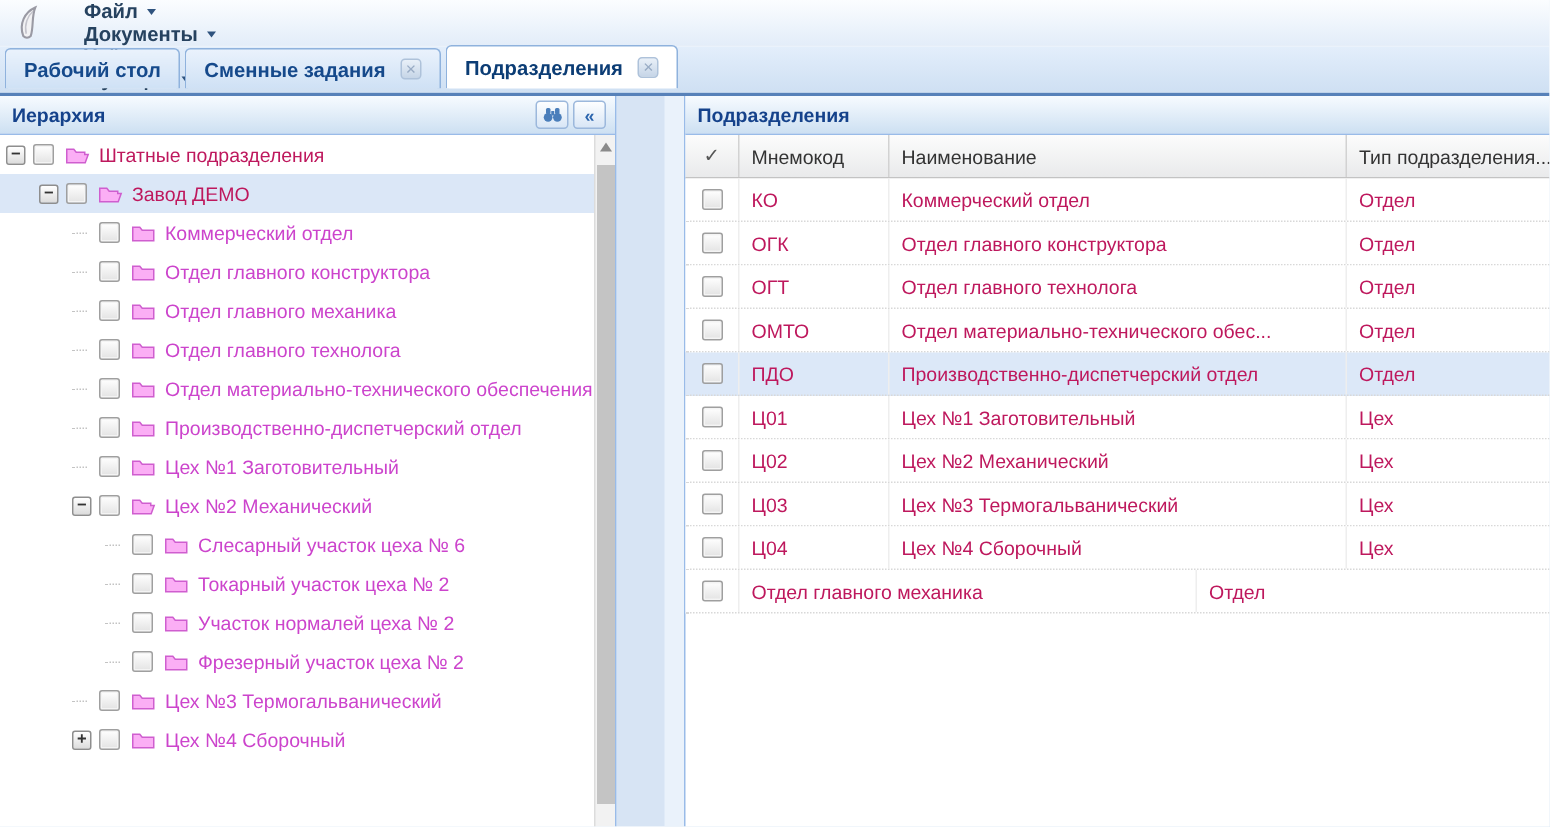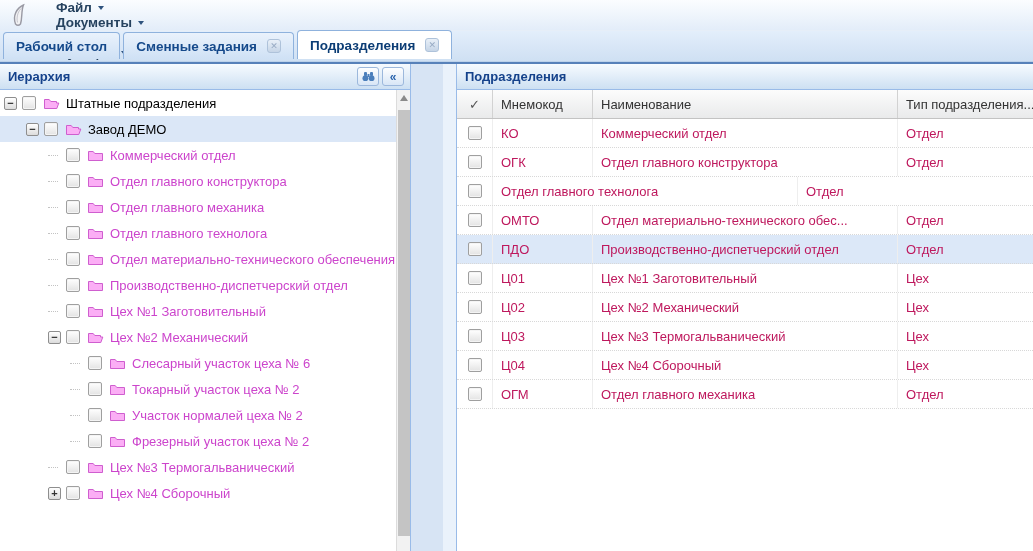--- a/index.html
+++ b/index.html
@@ -57,21 +57,21 @@
   .dash { width:10px; border-top:1px dotted #c3c3c3; }
   .toggler { width:13px; height:13px; border:1px solid #8e8e8e; border-radius:2px;
     background:linear-gradient(#ffffff,#dcdcdc); color:#333; font-size:11px;
     line-height:11px; text-align:center; font-weight:bold; }
   .cb { width:14px; height:14px; border:1px solid #9f9f9f; border-radius:2px;
     background:linear-gradient(#ffffff,#e3e3e3);
     box-shadow:inset 0 0 0 1px #f4f4f4; flex:0 0 auto; }
   .tree-row .cb { margin-right:7px; }
   .tree-row svg { flex:0 0 auto; margin-right:6px; }
   .tree-label { font-size:13px; color:#cc44cc; }
-  .tree-label.dark { color:#000000; }
+  .tree-label.dark { color:#be185d; }
 
   .vscroll { position:absolute; top:26px; bottom:0; right:0; width:14px;
     background:#f2f2f2; border-left:1px solid #dcdcdc; }
   .vscroll .arrow-up { position:absolute; top:5px; left:3px; width:0; height:0;
     border-left:4px solid transparent; border-right:4px solid transparent;
     border-bottom:6px solid #8a8a8a; }
   .vscroll .thumb { position:absolute; top:20px; left:1px; width:12px;
     height:426px; background:#c4c4c4; }
 
   
@@ -380,20 +380,21 @@
             <span class="cb"></span>
           </div>
           <div class="gr-cell col-code">ОГК</div>
           <div class="gr-cell col-name">Отдел главного конструктора</div>
           <div class="gr-cell col-type">Отдел</div>
         </div>
         <div class="grid-row">
           <div class="gr-cell gr-check">
             <span class="cb"></span>
           </div>
+          <div class="gr-cell col-code">ОГТ</div>
           <div class="gr-cell col-name">Отдел главного технолога</div>
           <div class="gr-cell col-type">Отдел</div>
         </div>
         <div class="grid-row">
           <div class="gr-cell gr-check">
             <span class="cb"></span>
           </div>
           <div class="gr-cell col-code">ОМТО</div>
           <div class="gr-cell col-name">Отдел материально-технического обес...</div>
           <div class="gr-cell col-type">Отдел</div>
@@ -435,19 +436,18 @@
             <span class="cb"></span>
           </div>
           <div class="gr-cell col-code">Ц04</div>
           <div class="gr-cell col-name">Цех №4 Сборочный</div>
           <div class="gr-cell col-type">Цех</div>
         </div>
         <div class="grid-row">
           <div class="gr-cell gr-check">
             <span class="cb"></span>
           </div>
-          <div class="gr-cell col-code">ОГМ</div>
           <div class="gr-cell col-name">Отдел главного механика</div>
           <div class="gr-cell col-type">Отдел</div>
         </div>
       </div>
   </div>
 </div>
 
 </body></html>

